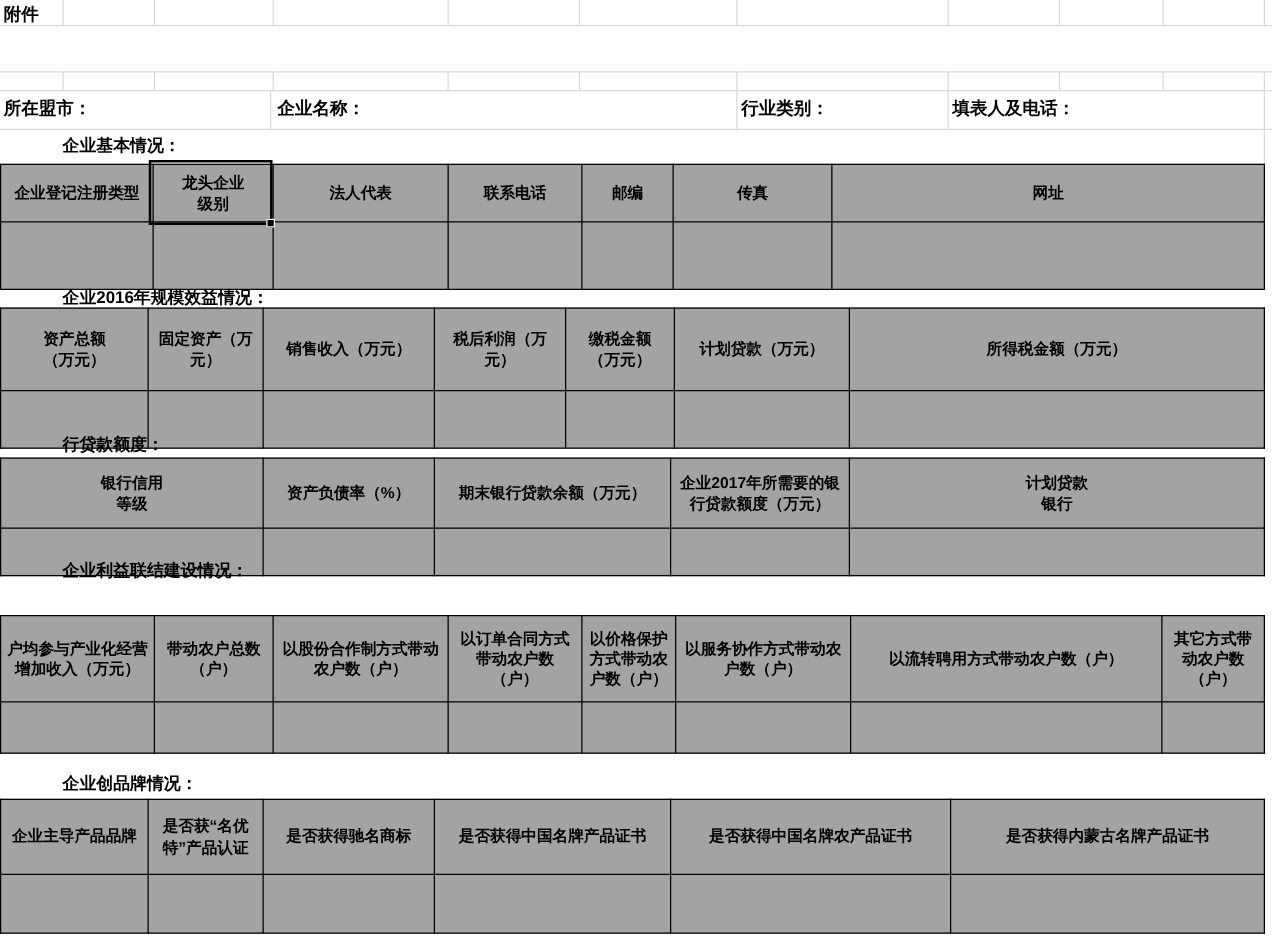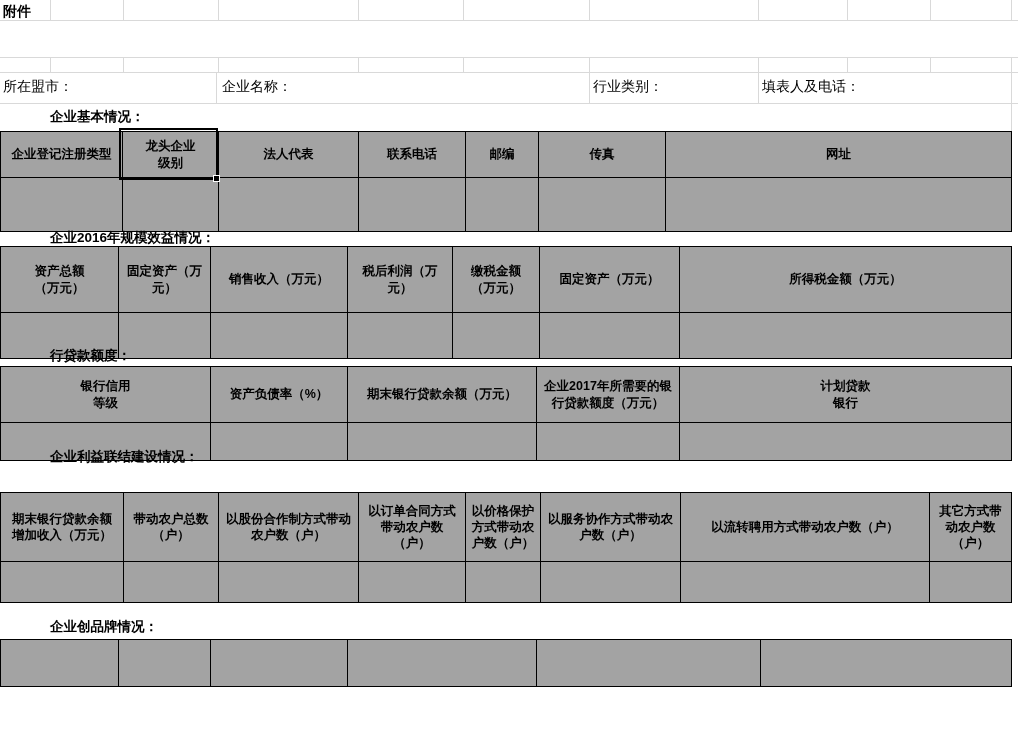--- a/index.html
+++ b/index.html
@@ -5,21 +5,21 @@
   html,body{margin:0;padding:0;background:#fff;}
   .sheet{
     position:relative;width:1018px;height:755px;background:#ffffff;
     font-family:"Liberation Sans",sans-serif;color:#000;overflow:hidden;
   }
   .gl-h{position:absolute;height:1px;background:#d9d9d9;}
   .gl-v{position:absolute;width:1px;background:#d9d9d9;}
   .att{position:absolute;left:3px;top:3px;font-size:14px;font-weight:bold;text-align:right;}
   .title{position:absolute;left:0;top:26px;width:1018px;text-align:center;
          font-size:26px;font-weight:bold;letter-spacing:1px;}
-  .info-label{position:absolute;top:78px;font-size:14px;font-weight:normal;white-space:nowrap;}
+  .info-label{position:absolute;top:78px;font-size:14px;font-weight:bold;white-space:nowrap;}
   .sec-label{position:absolute;font-size:13.5px;font-weight:bold;white-space:nowrap;margin-left:48px;}
   table.tbl{position:absolute;border-collapse:collapse;table-layout:fixed;background:#a3a3a3;}
   table.tbl td{
     border:1.5px solid #000;text-align:center;vertical-align:middle;
     font-weight:bold;font-size:12.5px;line-height:1.3;white-space:pre-line;
     padding:1px 2px;overflow:hidden;
   }
   .sel{
     position:absolute;left:119px;top:128px;width:99px;height:52px;
     border:2px solid #000;box-sizing:border-box;pointer-events:none;z-index:5;
@@ -126,21 +126,21 @@
         <tr style="height:66px">
       <td>资产总额
 （万元）</td>
       <td>固定资产（万
 元）</td>
       <td>销售收入（万元）</td>
       <td>税后利润（万
 元）</td>
       <td>缴税金额
 （万元）</td>
-      <td>固定资产（万元）</td>
+      <td>计划贷款（万元）</td>
       <td>所得税金额（万元）</td>
     </tr>
     <tr style="height:46px">
       <td></td>
       <td></td>
       <td></td>
       <td></td>
       <td></td>
       <td></td>
       <td></td>
@@ -185,21 +185,21 @@
         <col style="width:95px">
         <col style="width:140px">
         <col style="width:107px">
         <col style="width:75px">
         <col style="width:140px">
         <col style="width:249px">
         <col style="width:82px">
       </colgroup>
     <tbody>
         <tr style="height:69px">
-      <td>期末银行贷款余额
+      <td>户均参与产业化经营
 增加收入（万元）</td>
       <td>带动农户总数
 （户）</td>
       <td>以股份合作制方式带动
 农户数（户）</td>
       <td>以订单合同方式
 带动农户数
 （户）</td>
       <td>以价格保护
 方式带动农
@@ -228,20 +228,29 @@
   <table class="tbl" style="left:0;top:639px">
     <colgroup>
         <col style="width:118px">
         <col style="width:92px">
         <col style="width:137px">
         <col style="width:189px">
         <col style="width:224px">
         <col style="width:251px">
       </colgroup>
     <tbody>
+        <tr style="height:60px">
+      <td>企业主导产品品牌</td>
+      <td>是否获“名优
+特”产品认证</td>
+      <td>是否获得驰名商标</td>
+      <td>是否获得中国名牌产品证书</td>
+      <td>是否获得中国名牌农产品证书</td>
+      <td>是否获得内蒙古名牌产品证书</td>
+    </tr>
     <tr style="height:47px">
       <td></td>
       <td></td>
       <td></td>
       <td></td>
       <td></td>
       <td></td>
     </tr>
   </tbody>
     </table>

